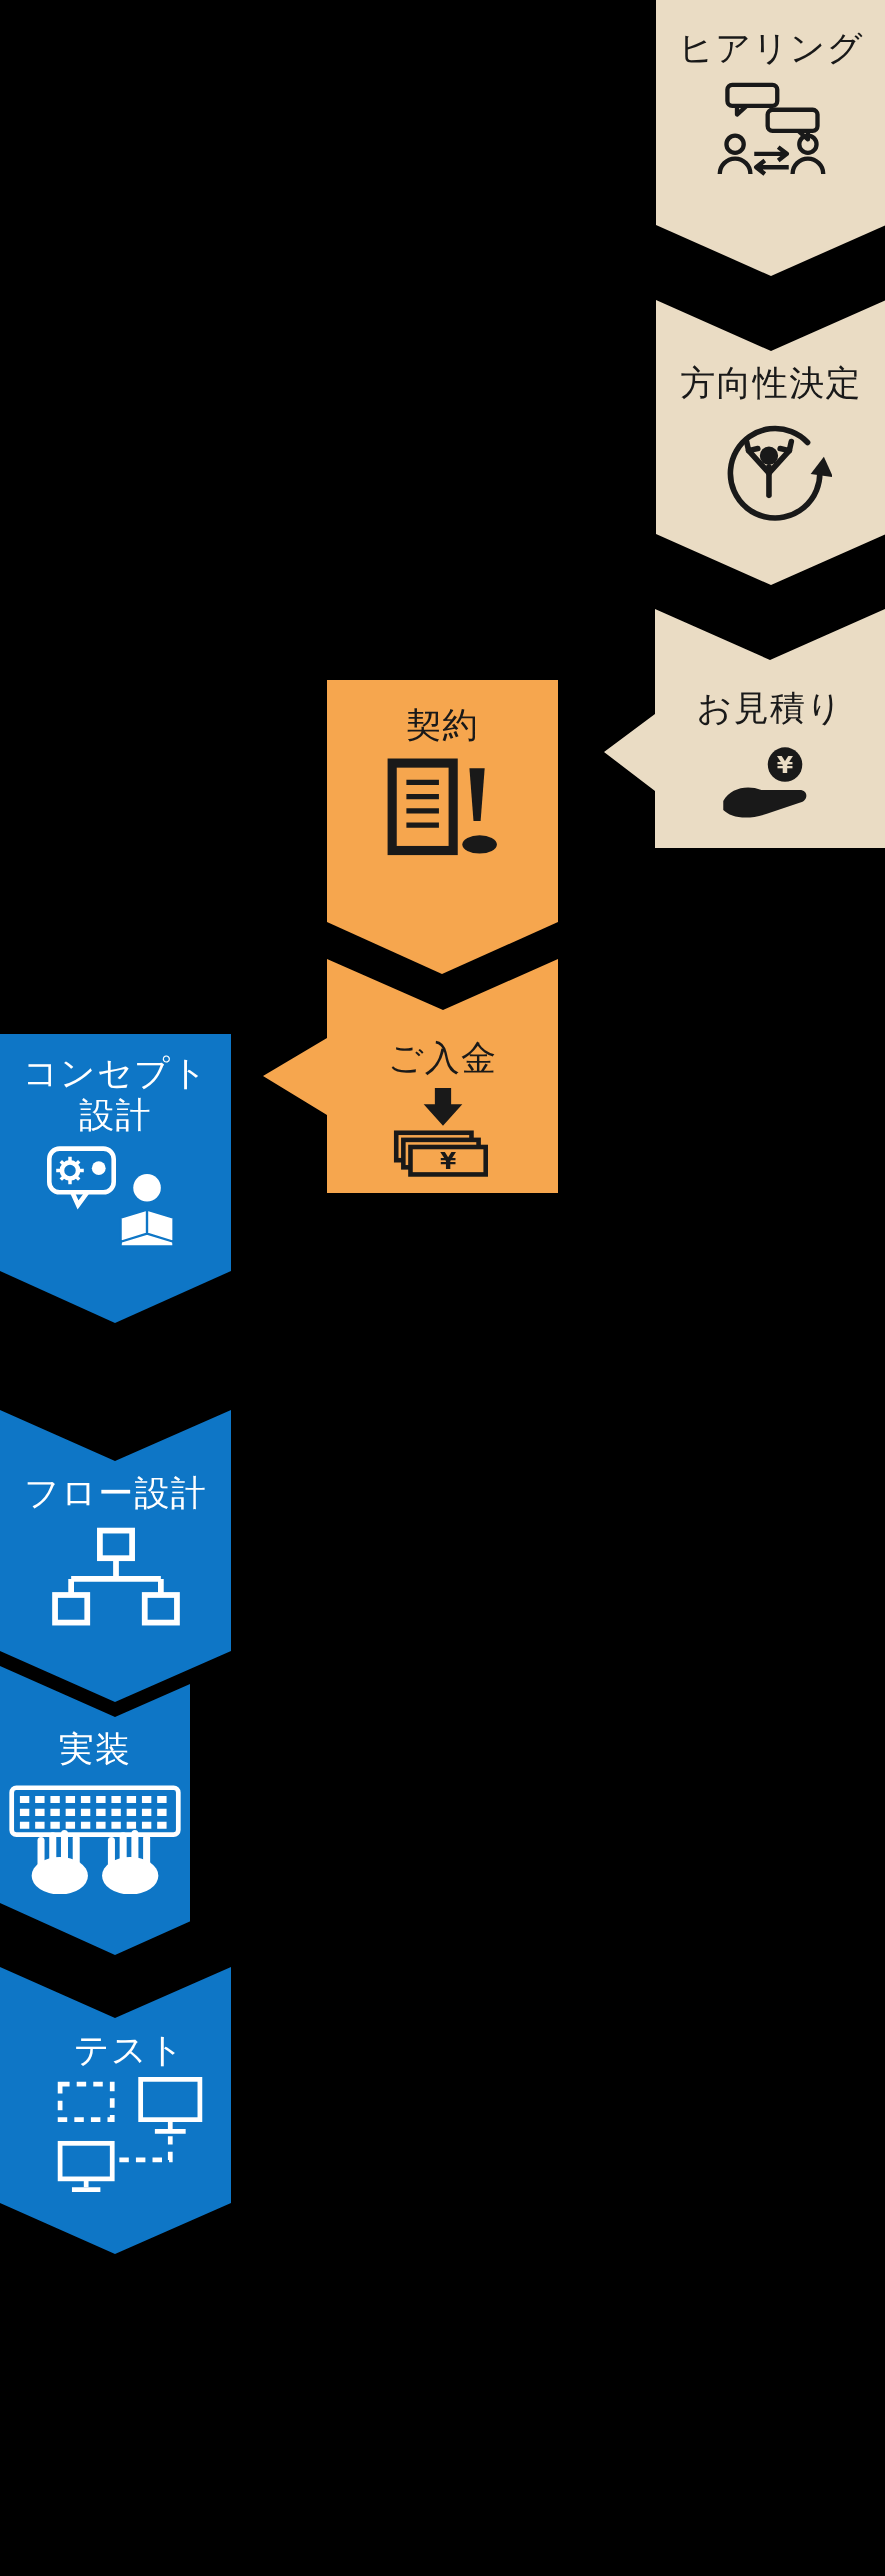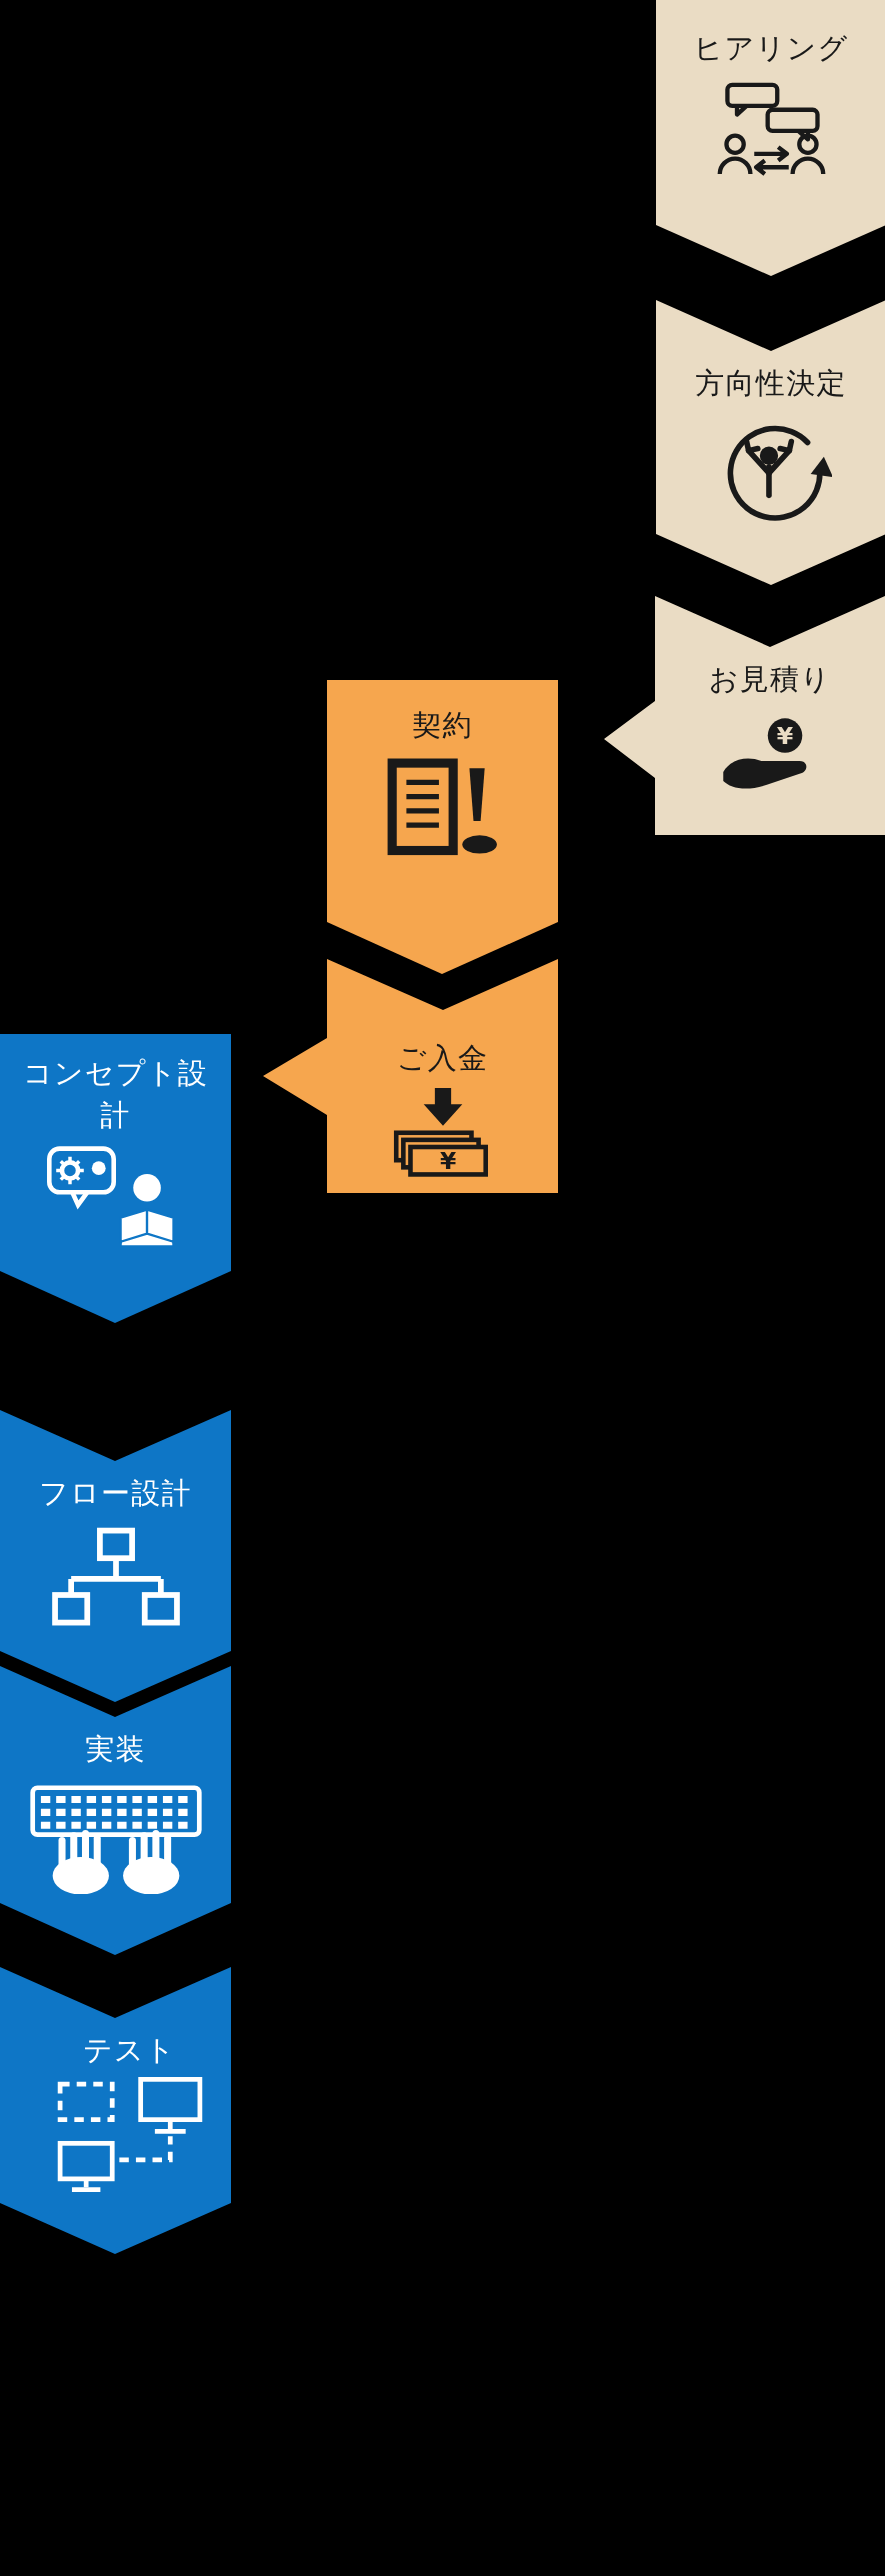--- a/index.html
+++ b/index.html
@@ -1,46 +1,46 @@
 <!DOCTYPE html>
 <html style="--beige: #EADCC4; --orange: #F6A64E; --blue: #0E76C6; --bg: #000000;font-size:10.3px"><head>
 <meta charset="utf-8">
 <style>
   * { margin:0; padding:0; box-sizing:border-box; }
   html,body { background:#000; }
   body { width:885px; height:2576px; font-family:"DejaVu Sans","Liberation Sans",sans-serif; }
   .canvas { position:relative; width:885px; height:2576px; background:var(--bg,#000); overflow:hidden; }
 
   .step { position:absolute; display:flex; flex-direction:column; align-items:center; }
-  .step .label { font-size:29px; line-height:42px; font-weight:500; letter-spacing:1.3px; text-align:center; }
+  .step .label { font-size:35px; line-height:42px; font-weight:500; letter-spacing:1.3px; text-align:center; }
   .step .icon { margin-top:11.5px; display:block; }
 
   .beige  { background:var(--beige,#EADCC4); color:#191919; }
   .orange { background:var(--orange,#F6A64E); color:#191919; }
   .blue   { background:var(--blue,#0E76C6);  color:#ffffff; }
 
   #s-hearing { left:656px; top:0; width:230px; height:276px; padding-top:27px;
     clip-path:polygon(0px 0px,230px 0px,230px 225px,115px 276px,0px 225px); }
   #s-direction { left:656px; top:300px; width:230px; height:285px; padding-top:62px;
     clip-path:polygon(0px 0px,115px 51px,230px 0px,230px 234px,115px 285px,0px 234px); }
   #s-direction .icon { margin-top:7.7px; }
-  #s-estimate { left:604px; top:596px; width:281px; height:239px; padding-top:62px; padding-left:51px;
-    clip-path:polygon(51px 0px,166px 51px,281px 0px,281px 239px,51px 239px,51px 182px,0px 143px,51px 105px); }
+  #s-estimate { left:604px; top:609px; width:281px; height:239px; padding-top:62px; padding-left:51px;
+    clip-path:polygon(51px 0px,166px 51px,281px 0px,281px 239px,51px 239px,51px 182px,0px 143px,51px 105px);justify-content:center; }
   #s-contract { left:327px; top:680px; width:231px; height:294px; padding-top:24px;
     clip-path:polygon(0px 0px,231px 0px,231px 242px,115px 294px,0px 242px); }
   #s-payment { left:263px; top:959px; width:295px; height:234px; padding-top:56px; padding-left:64px;
     clip-path:polygon(64px 0px,180px 51px,295px 0px,295px 234px,64px 234px,64px 156px,0px 117px,64px 79px);justify-content:flex-end; }
   #s-payment .icon { margin-top:7.7px; }
   #s-concept { left:0; top:1034px; width:231px; height:289px; padding-top:18px;
     clip-path:polygon(0px 0px,231px 0px,231px 237px,115px 289px,0px 237px); }
   #s-concept .label { max-width:192px; }
   #s-concept .icon { margin-top:7.7px; }
   #s-flow { left:0; top:1410px; width:231px; height:292px; padding-top:62px;
     clip-path:polygon(0px 0px,115px 51px,231px 0px,231px 241px,115px 292px,0px 241px); }
-  #s-implementation { left:0; top:1666px; width:231px; height:289px; padding-top:62px;
+  #s-implementation { left:0; top:1666px; width:190px; height:289px; padding-top:62px;
     clip-path:polygon(0px 0px,115px 51px,231px 0px,231px 237px,115px 289px,0px 237px); }
   #s-implementation .icon { margin-top:6.4px; }
   #s-test { left:0; top:1967px; width:231px; height:287px; padding-top:62px;
     clip-path:polygon(0px 0px,115px 51px,231px 0px,231px 236px,115px 287px,0px 236px);padding-left:28px; }
   #s-test .icon { margin-top:6.4px; }
   #s-launch { left:0; top:2266px; width:231px; height:310px; padding-top:62px;
     clip-path:polygon(0px 0px,115px 51px,231px 0px,231px 259px,115px 310px,0px 259px); }
 </style>
 </head>
 <body>

